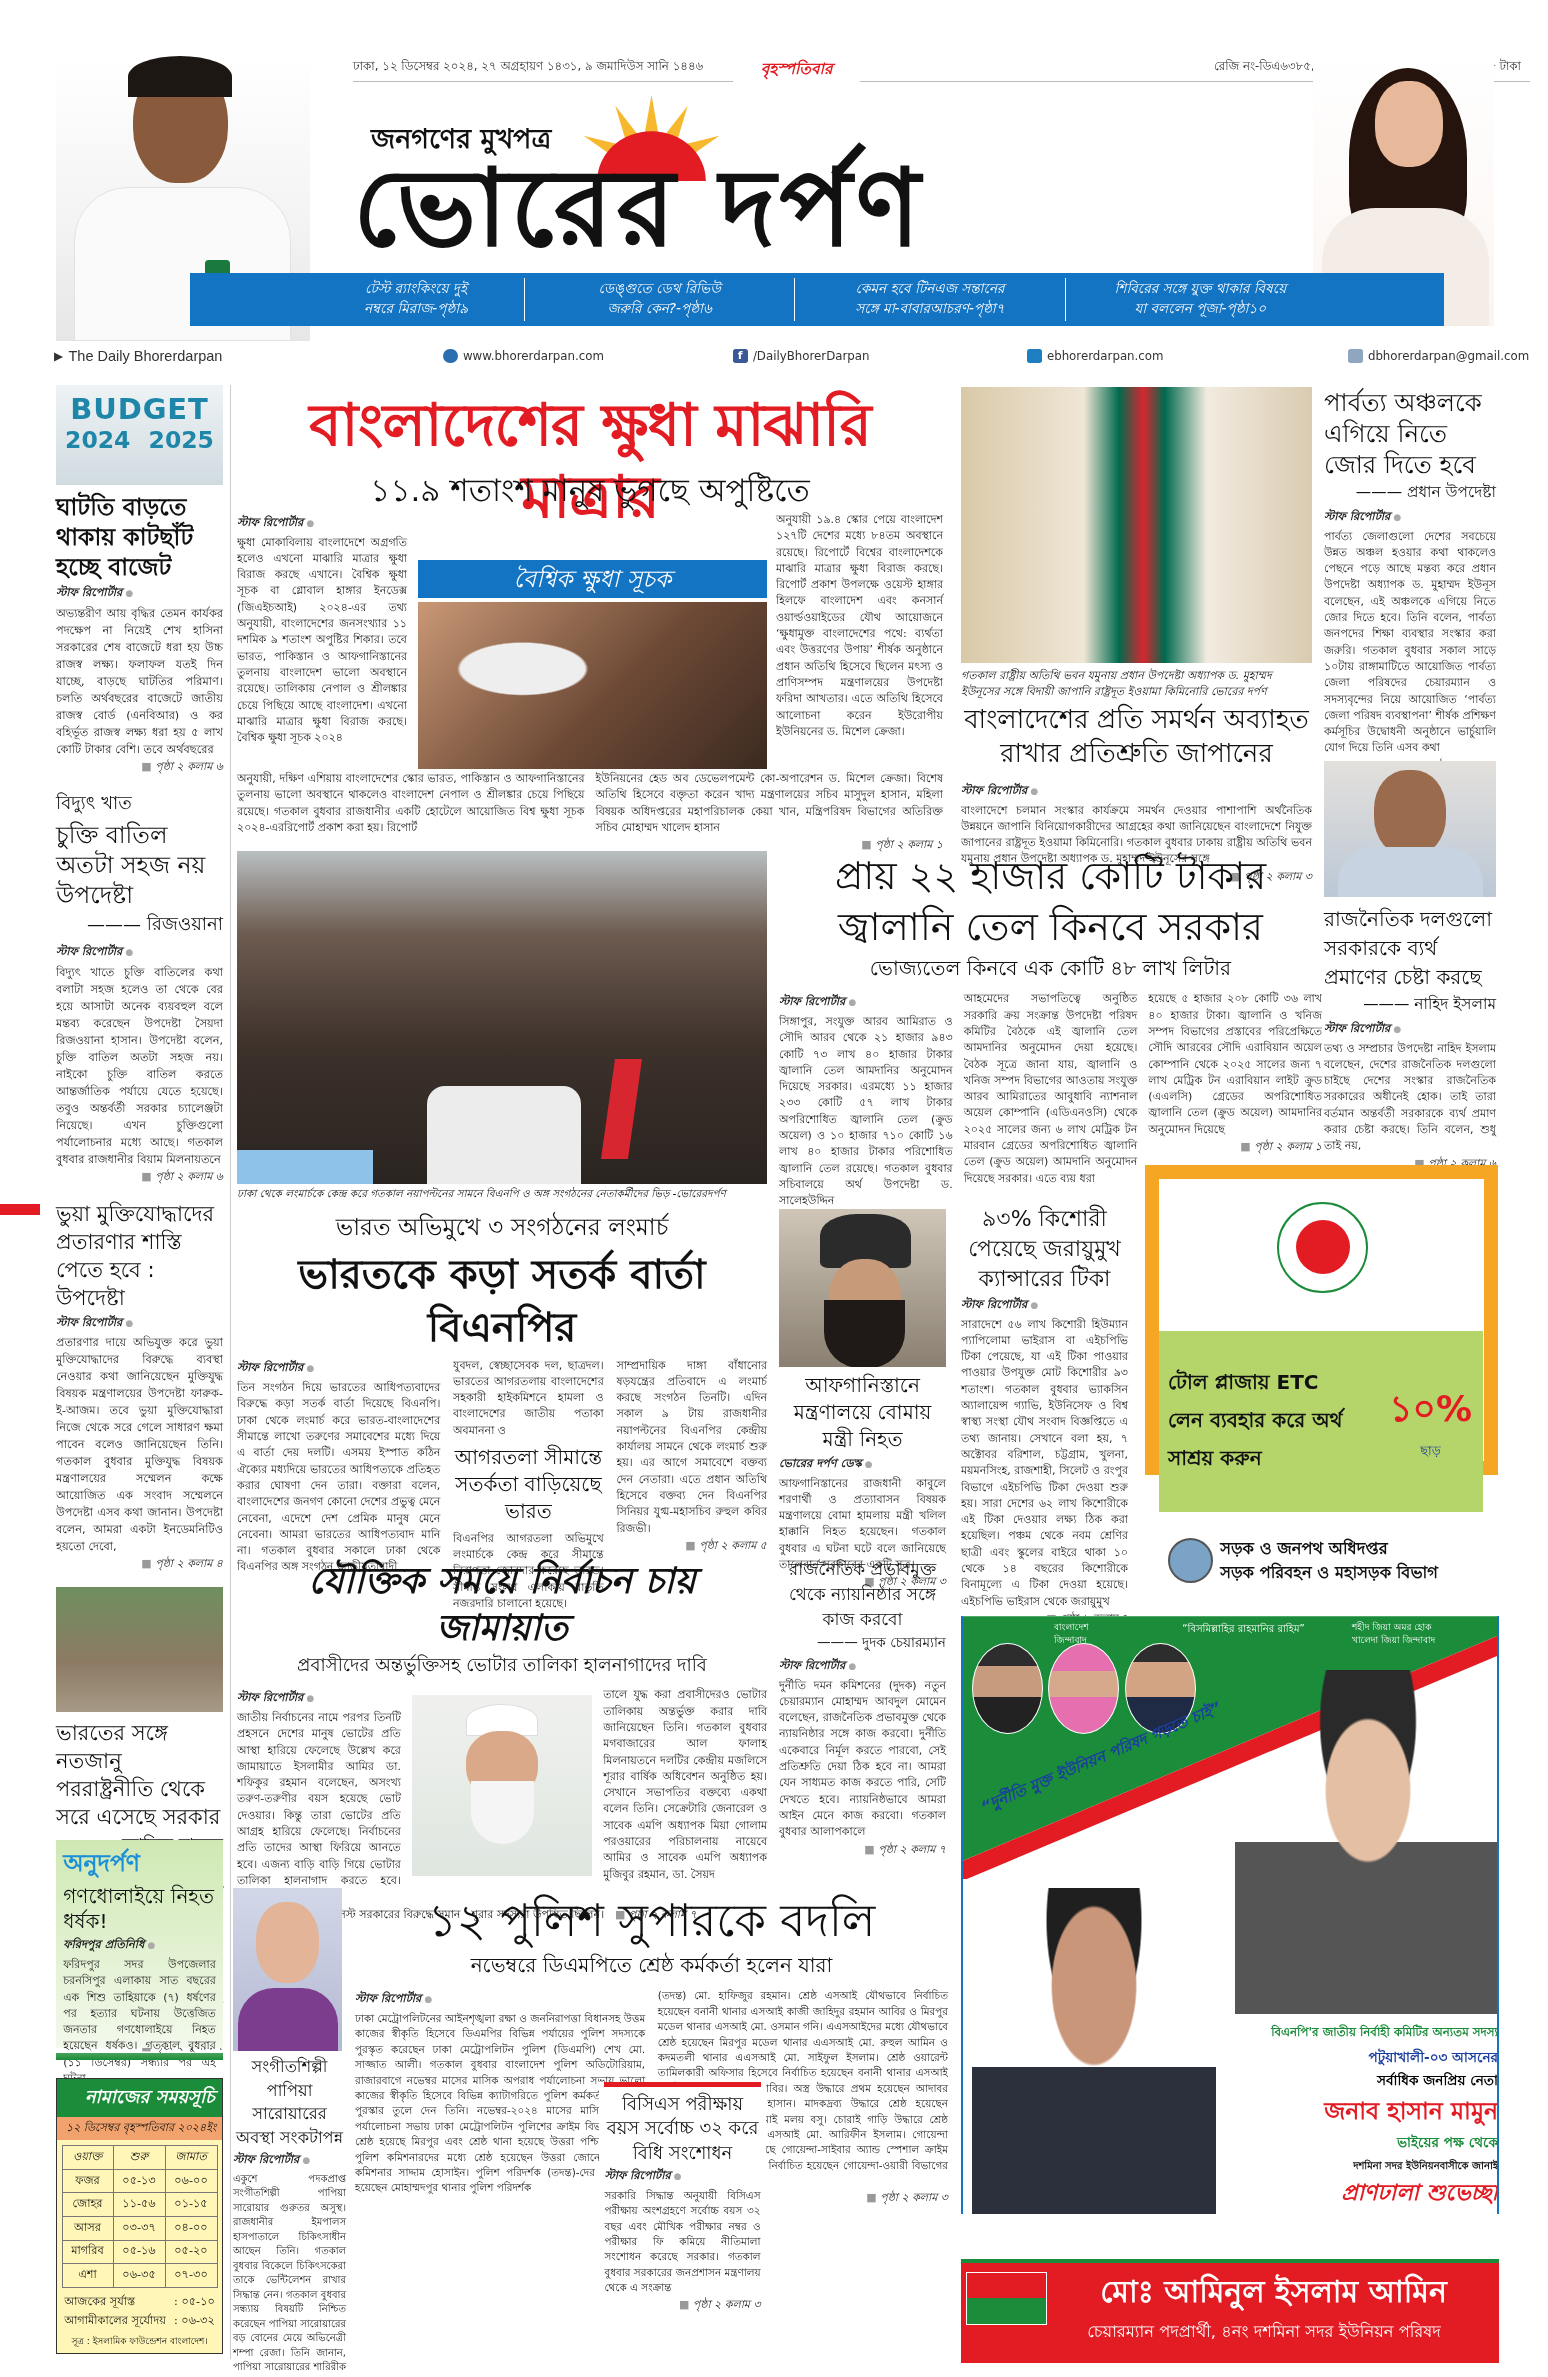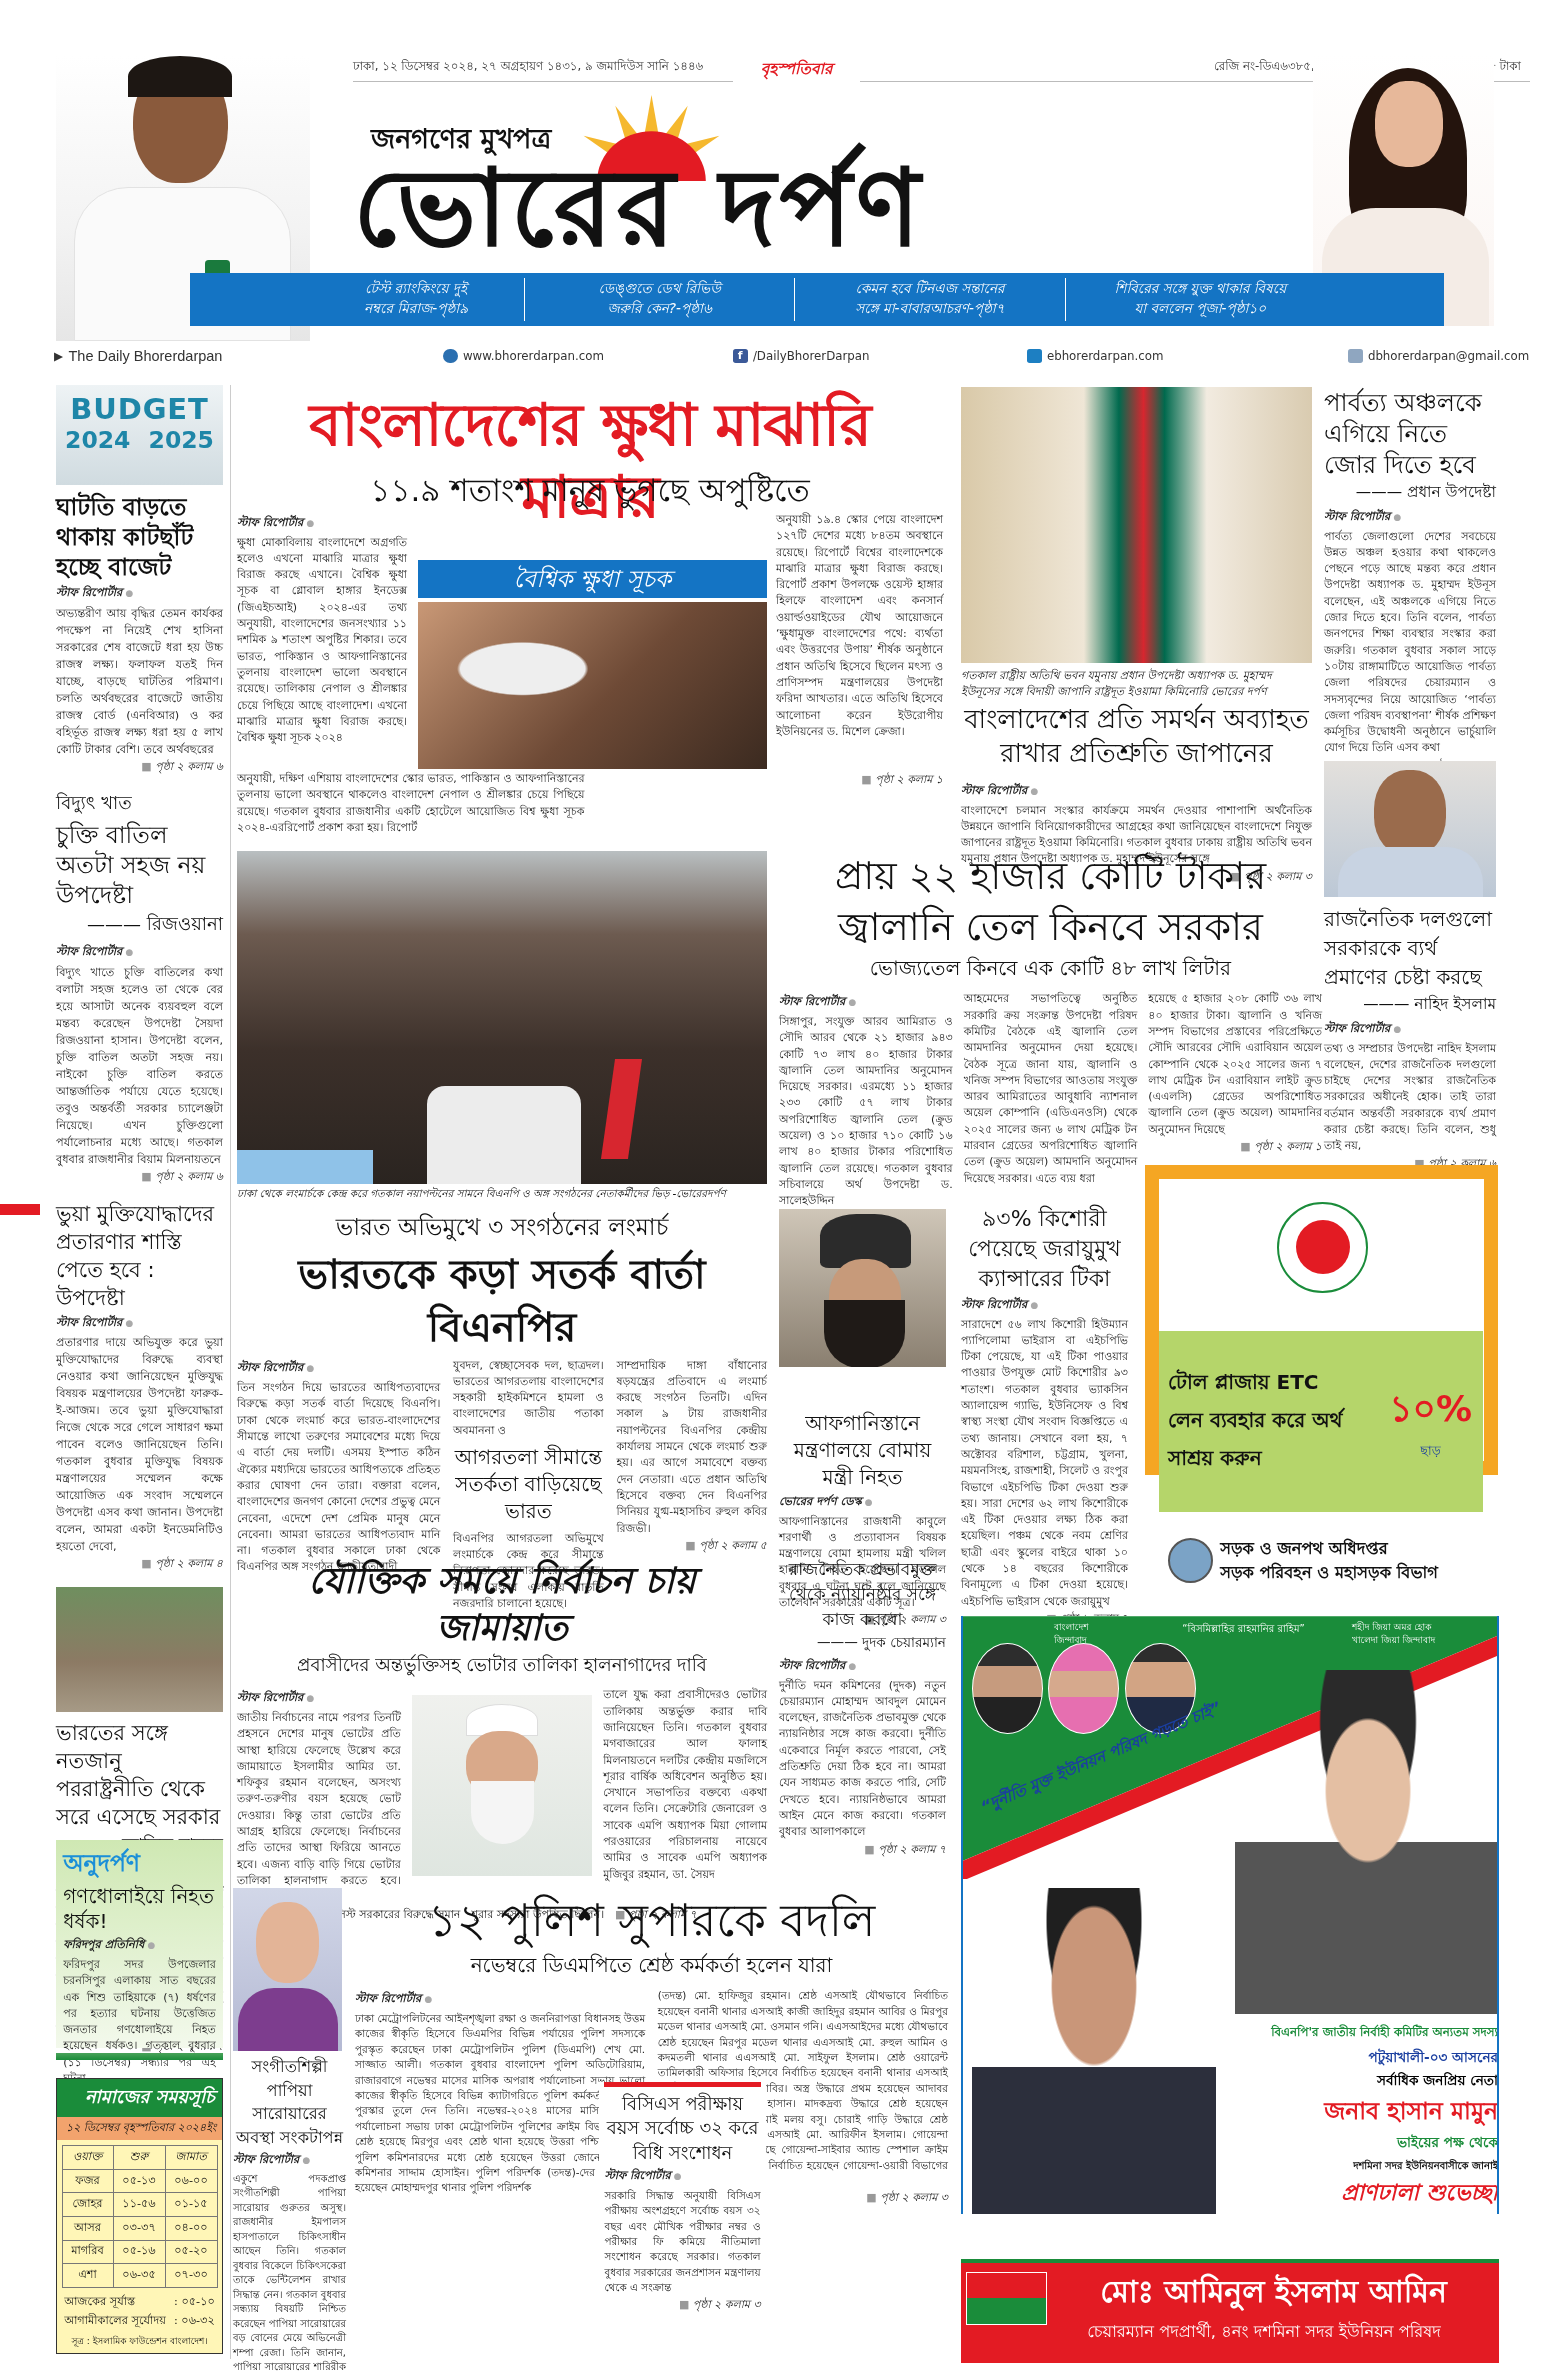--- a/index.html
+++ b/index.html
@@ -232,20 +232,21 @@
 <div class="abs" style="left:418px;top:560px;width:349px;height:208px;">
   <div style="background:#1474c4;color:#fff;font-size:23.5px;font-style:italic;text-align:center;height:38px;line-height:38px;">বৈশ্বিক ক্ষুধা সূচক</div>
   <div class="photo" style="height:167px;margin-top:3.6px;background:radial-gradient(ellipse at 30% 40%,#eee 0 18%,transparent 19%),linear-gradient(135deg,#c99876,#6e4a36 55%,#3b2a20);"></div>
 </div>
 <div class="abs" style="left:776px;top:512px;width:167px;">
   <div class="body-text" style="font-size:11px;line-height:16.3px;">অনুযায়ী ১৯.৪ স্কোর পেয়ে বাংলাদেশ ১২৭টি দেশের মধ্যে ৮৪তম অবস্থানে রয়েছে। রিপোর্টে বিশ্বের বাংলাদেশকে মাঝারি মাত্রার ক্ষুধা বিরাজ করছে। রিপোর্ট প্রকাশ উপলক্ষে ওয়েস্ট হাঙ্গার হিলফে বাংলাদেশ এবং কনসার্ন ওয়ার্ল্ডওয়াইডের যৌথ আয়োজনে ‘ক্ষুধামুক্ত বাংলাদেশের পথে: ব্যর্থতা এবং উত্তরণের উপায়’ শীর্ষক অনুষ্ঠানে প্রধান অতিথি হিসেবে ছিলেন মৎস্য ও প্রাণিসম্পদ মন্ত্রণালয়ের উপদেষ্টা ফরিদা আখতার। এতে অতিথি হিসেবে আলোচনা করেন ইউরোপীয় ইউনিয়নের ড. মিশেল ক্রেজা।</div>
 </div>
 <div class="abs" style="left:237px;top:771px;width:706px;display:flex;gap:11px;">
   <div class="body-text" style="flex:1;font-size:11px;line-height:16.3px;">অনুযায়ী, দক্ষিণ এশিয়ায় বাংলাদেশের স্কোর ভারত, পাকিস্তান ও আফগানিস্তানের তুলনায় ভালো অবস্থানে থাকলেও বাংলাদেশ নেপাল ও শ্রীলঙ্কার চেয়ে পিছিয়ে রয়েছে। গতকাল বুধবার রাজধানীর একটি হোটেলে আয়োজিত বিশ্ব ক্ষুধা সূচক ২০২৪-এররিপোর্ট প্রকাশ করা হয়। রিপোর্ট</div>
   <div style="flex:1;">
+    <div class="body-text" style="font-size:11px;line-height:16.3px;">ইউনিয়নের হেড অব ডেভেলপমেন্ট কো-অপারেশন ড. মিশেল ক্রেজা। বিশেষ অতিথি হিসেবে বক্তৃতা করেন খাদ্য মন্ত্রণালয়ের সচিব মাসুদুল হাসান, মহিলা বিষয়ক অধিদপ্তরের মহাপরিচালক কেয়া খান, মন্ত্রিপরিষদ বিভাগের অতিরিক্ত সচিব মোহাম্মদ খালেদ হাসান</div>
     <div class="jump" style="text-align:right">পৃষ্ঠা ২ কলাম ১</div>
   </div>
 </div>
 
 <div class="abs photo" style="left:961px;top:387px;width:351px;height:276px;background:linear-gradient(90deg,#d9c9a8 0%,#efe6d6 35%,#006a4e 45%,#d7262f 52%,#006a4e 58%,#f2ebe0 70%,#d9cbb0 100%);"></div>
 <div class="abs" style="left:961px;top:668px;width:351px;font-size:11px;font-style:italic;line-height:16.3px;">
   <span>গতকাল রাষ্ট্রীয় অতিথি ভবন যমুনায় প্রধান উপদেষ্টা অধ্যাপক ড. মুহাম্মদ ইউনূসের সঙ্গে বিদায়ী জাপানি রাষ্ট্রদূত ইওয়ামা কিমিনোরি</span> <span>ভোরের দর্পণ</span>
 </div>
 <div class="abs h-black" style="left:961px;top:702px;width:351px;font-size:26px;font-weight:normal;text-align:center;line-height:34px;">বাংলাদেশের প্রতি সমর্থন অব্যাহত রাখার প্রতিশ্রুতি জাপানের</div>
 <div class="abs" style="left:961px;top:780px;width:351px;">
@@ -320,21 +321,21 @@
       <div class="jump" style="text-align:right">পৃষ্ঠা ২ কলাম ৫</div>
     </div>
   </div>
 </div>
 
 <div class="abs photo" style="left:779px;top:1209px;width:167px;height:158px;background:linear-gradient(180deg,#cfc6b8,#8a7f70);">
   <div style="position:absolute;left:41px;top:4.5px;width:91px;height:54px;border-radius:40% 40% 10% 10%;background:#2b2b2b;"></div>
   <div style="position:absolute;left:50px;top:50px;width:72px;height:81px;border-radius:45%;background:#c79a7a;"></div>
   <div style="position:absolute;left:45px;top:91px;width:81px;height:68px;border-radius:0 0 36px 36px;background:#1f1a17;"></div>
 </div>
-<div class="abs" style="left:779px;top:1372px;width:167px;margin-top:38px;">
+<div class="abs" style="left:779px;top:1372px;width:167px;">
   <div class="h-black" style="font-size:20px;font-weight:normal;text-align:center;line-height:27px;">আফগানিস্তানে মন্ত্রণালয়ে বোমায় মন্ত্রী নিহত</div>
   <div class="byline">ভোরের দর্পণ ডেস্ক</div>
   <div class="body-text" style="font-size:11px;line-height:16.3px;">আফগানিস্তানের রাজধানী কাবুলে শরণার্থী ও প্রত্যাবাসন বিষয়ক মন্ত্রণালয়ে বোমা হামলায় মন্ত্রী খলিল হাক্কানি নিহত হয়েছেন। গতকাল বুধবার এ ঘটনা ঘটে বলে জানিয়েছে তালেবান সরকারের একটি সূত্র।</div>
   <div class="jump" style="text-align:right">পৃষ্ঠা ২ কলাম ৩</div>
 </div>
 
 <div class="abs" style="left:961px;top:1204px;width:167px;">
   <div class="h-black" style="font-size:22px;font-weight:normal;text-align:center;line-height:30px;">৯৩% কিশোরী পেয়েছে জরায়ুমুখ ক্যান্সারের টিকা</div>
   <div class="byline">স্টাফ রিপোর্টার</div>
   <div class="body-text" style="font-size:11px;line-height:16.3px;">সারাদেশে ৫৬ লাখ কিশোরী হিউম্যান প্যাপিলোমা ভাইরাস বা এইচপিভি টিকা পেয়েছে, যা এই টিকা পাওয়ার পাওয়ার উপযুক্ত মোট কিশোরীর ৯৩ শতাংশ। গতকাল বুধবার ভ্যাকসিন অ্যালায়েন্স গ্যাভি, ইউনিসেফ ও বিশ্ব স্বাস্থ্য সংস্থা যৌথ সংবাদ বিজ্ঞপ্তিতে এ তথ্য জানায়। সেখানে বলা হয়, ৭ অক্টোবর বরিশাল, চট্টগ্রাম, খুলনা, ময়মনসিংহ, রাজশাহী, সিলেট ও রংপুর বিভাগে এইচপিভি টিকা দেওয়া শুরু হয়। সারা দেশের ৬২ লাখ কিশোরীকে এই টিকা দেওয়ার লক্ষ্য ঠিক করা হয়েছিল। পঞ্চম থেকে নবম শ্রেণির ছাত্রী এবং স্কুলের বাইরে থাকা ১০ থেকে ১৪ বছরের কিশোরীকে বিনামূল্যে এ টিকা দেওয়া হয়েছে। এইচপিভি ভাইরাস থেকে জরায়ুমুখ</div>

